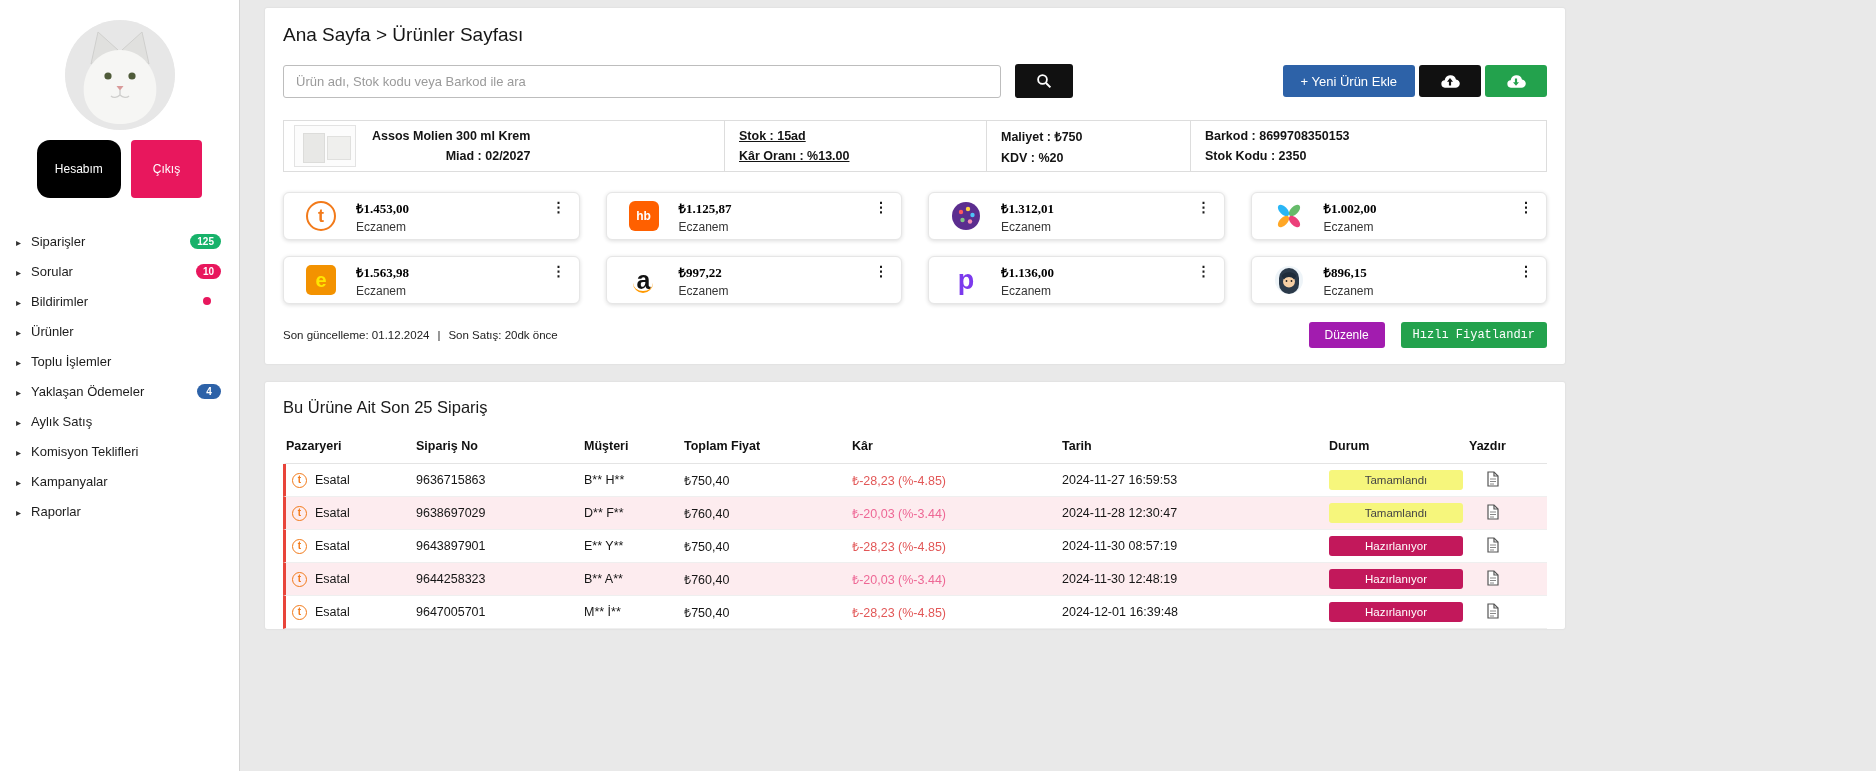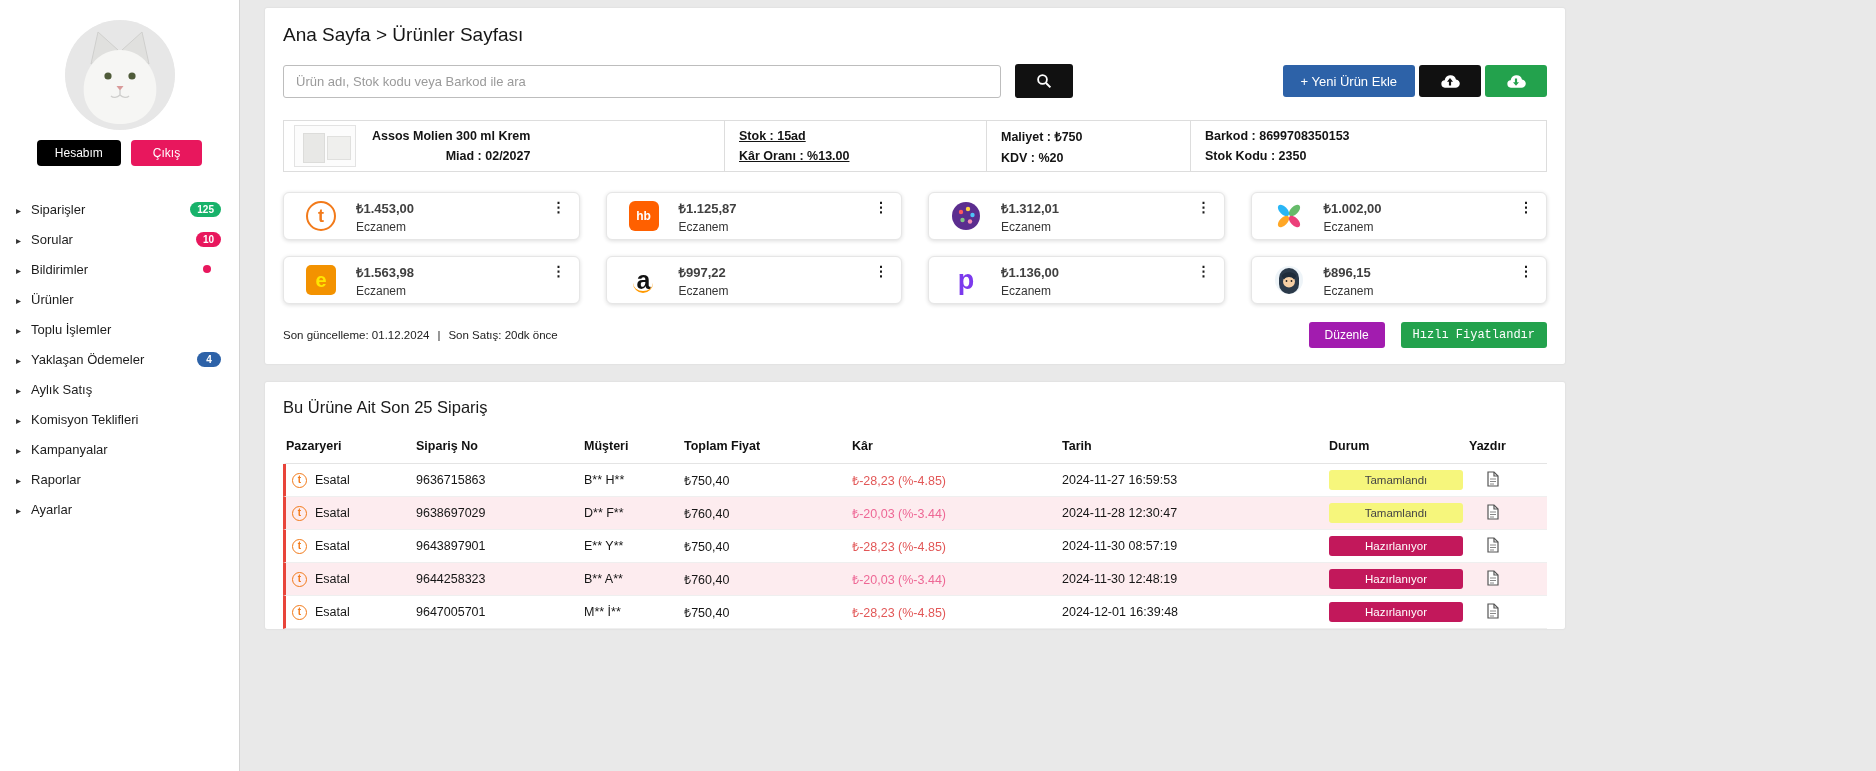--- a/index.html
+++ b/index.html
@@ -15,21 +15,21 @@
   
   .sidebar {
     position:fixed; left:0; top:0; width:240px; height:771px;
     background:#fff; border-right:1px solid #d4d4d4;
   }
   .avatar-wrap {
     width:110px; height:110px; margin:20px auto 10px;
     border-radius:50%; overflow:hidden; background:#ececec;
   }
   .acct-row { display:flex; justify-content:center; gap:10px; margin:8px 12px 28px; }
-  .btn-hesabim { background:#000; color:#fff; font-size:12px; padding:6px 18px; border-radius:4px; }
+  .btn-hesabim { background:#000; color:#fff; font-size:12px; padding:22px 18px; border-radius:13px; }
   .btn-cikis  { background:#e8175d; color:#fff; font-size:12px; padding:6px 22px; border-radius:4px; }
   .menu { margin-top:8px; }
   .menu-item {
     display:flex; align-items:center; height:30px; padding:0 16px;
     font-size:13px; color:#1c1c1c; cursor:pointer;
   }
   .chev::before { content:"▸"; font-size:10px; color:#333; margin-right:10px; }
   .mi-label { flex:1; }
   .badge {
     min-width:24px; text-align:center; border-radius:9px; color:#fff;
@@ -90,21 +90,21 @@
   .lg-hb::before { content:"hb"; font-weight:700; font-size:12px; }
   .lg-eptt { background:#f39200; border-radius:5px; color:#ffe600; }
   .lg-eptt::before { content:"e"; font-weight:700; font-size:20px; line-height:1; }
   .lg-amazon { position:relative; color:#111; }
   .lg-amazon::before { content:"a"; font-weight:700; font-size:25px; line-height:.8; }
   .lg-amazon::after { content:""; position:absolute; left:4px; bottom:2px; width:20px; height:8px;
     border-bottom:2.5px solid #ff9900; border-radius:0 0 10px 10px; }
   .lg-pazarama { color:#7c3aed; }
   .lg-pazarama::before { content:"p"; font-weight:700; font-size:27px; line-height:.7; }
   .pc-text { display:flex; flex-direction:column; gap:3px; }
-  .pc-price { font-weight:700; font-size:13px; color:#404040; }
+  .pc-price { font-weight:700; font-size:13px; color:#000000;font-family:Liberation Serif, serif; }
   .pc-store { font-size:12px; color:#353535; }
   .kebab { position:absolute; top:6px; right:10px; color:#1a1a1a; cursor:pointer; padding:0 3px; }
   .kebab::before { content:"⋮"; font-size:14px; font-weight:700; }
 
   
   .meta-row { display:flex; align-items:center; gap:8px; font-size:11.5px; color:#222; }
   .btn-duzenle { background:#a21caf; color:#fff; font-size:12px; padding:6px 16px; border-radius:3px; }
   .btn-hizli   { background:#23a24d; color:#fff; font-size:12px; padding:6px 12px; border-radius:3px; margin-left:8px;font-family:Liberation Mono, monospace; }
 
   
@@ -187,24 +187,20 @@
       <span class="mi-label">Komisyon Teklifleri</span>
     </div>
     <div class="menu-item">
       <span class="chev"></span>
       <span class="mi-label">Kampanyalar</span>
     </div>
     <div class="menu-item">
       <span class="chev"></span>
       <span class="mi-label">Raporlar</span>
     </div>
-    <div class="menu-item">
-      <span class="chev"></span>
-      <span class="mi-label">Ayarlar</span>
-    </div>
   </nav>
 </aside>
 
 <main class="main">
 
   <div class="card card-a">
     <div class="breadcrumb">
       <a>Ana Sayfa</a>
       <span>&gt;</span>
       <span>Ürünler Sayfası</span>

